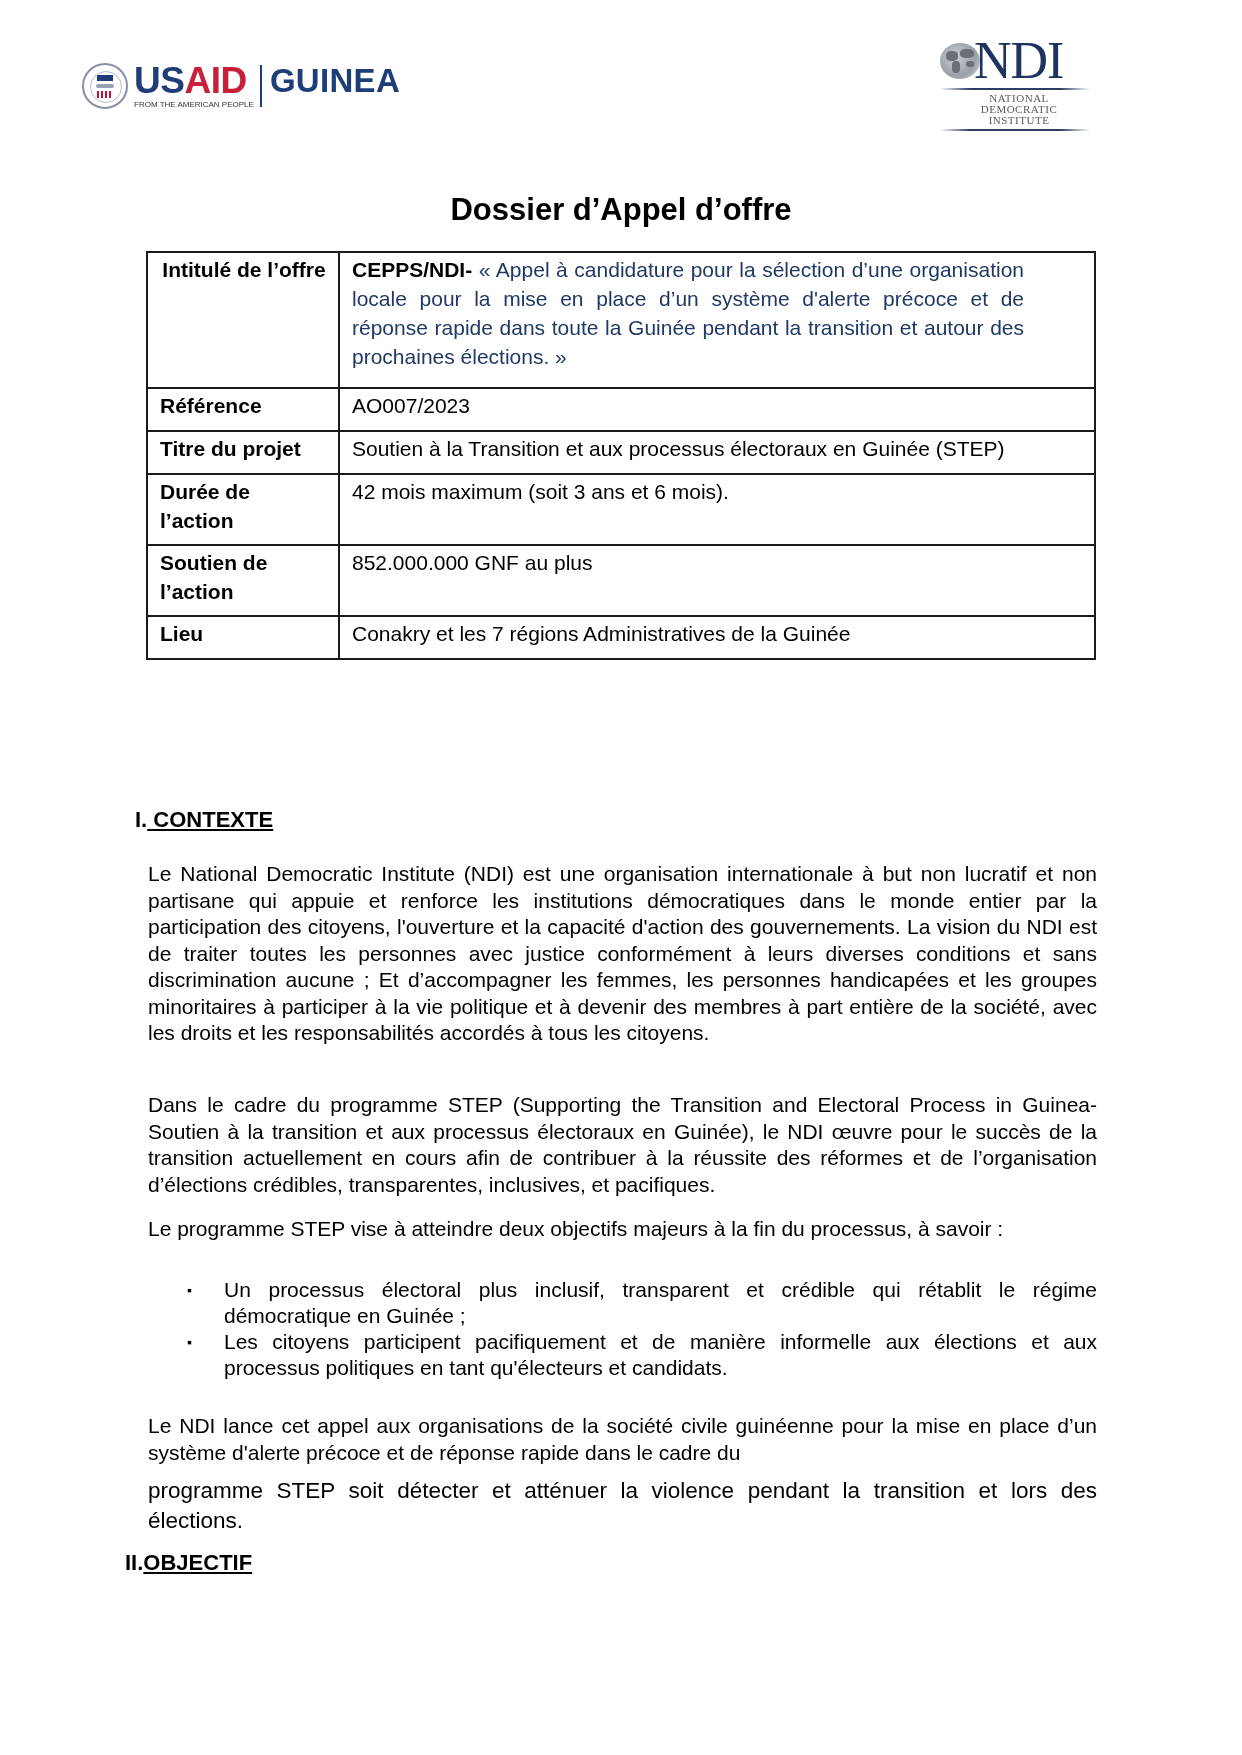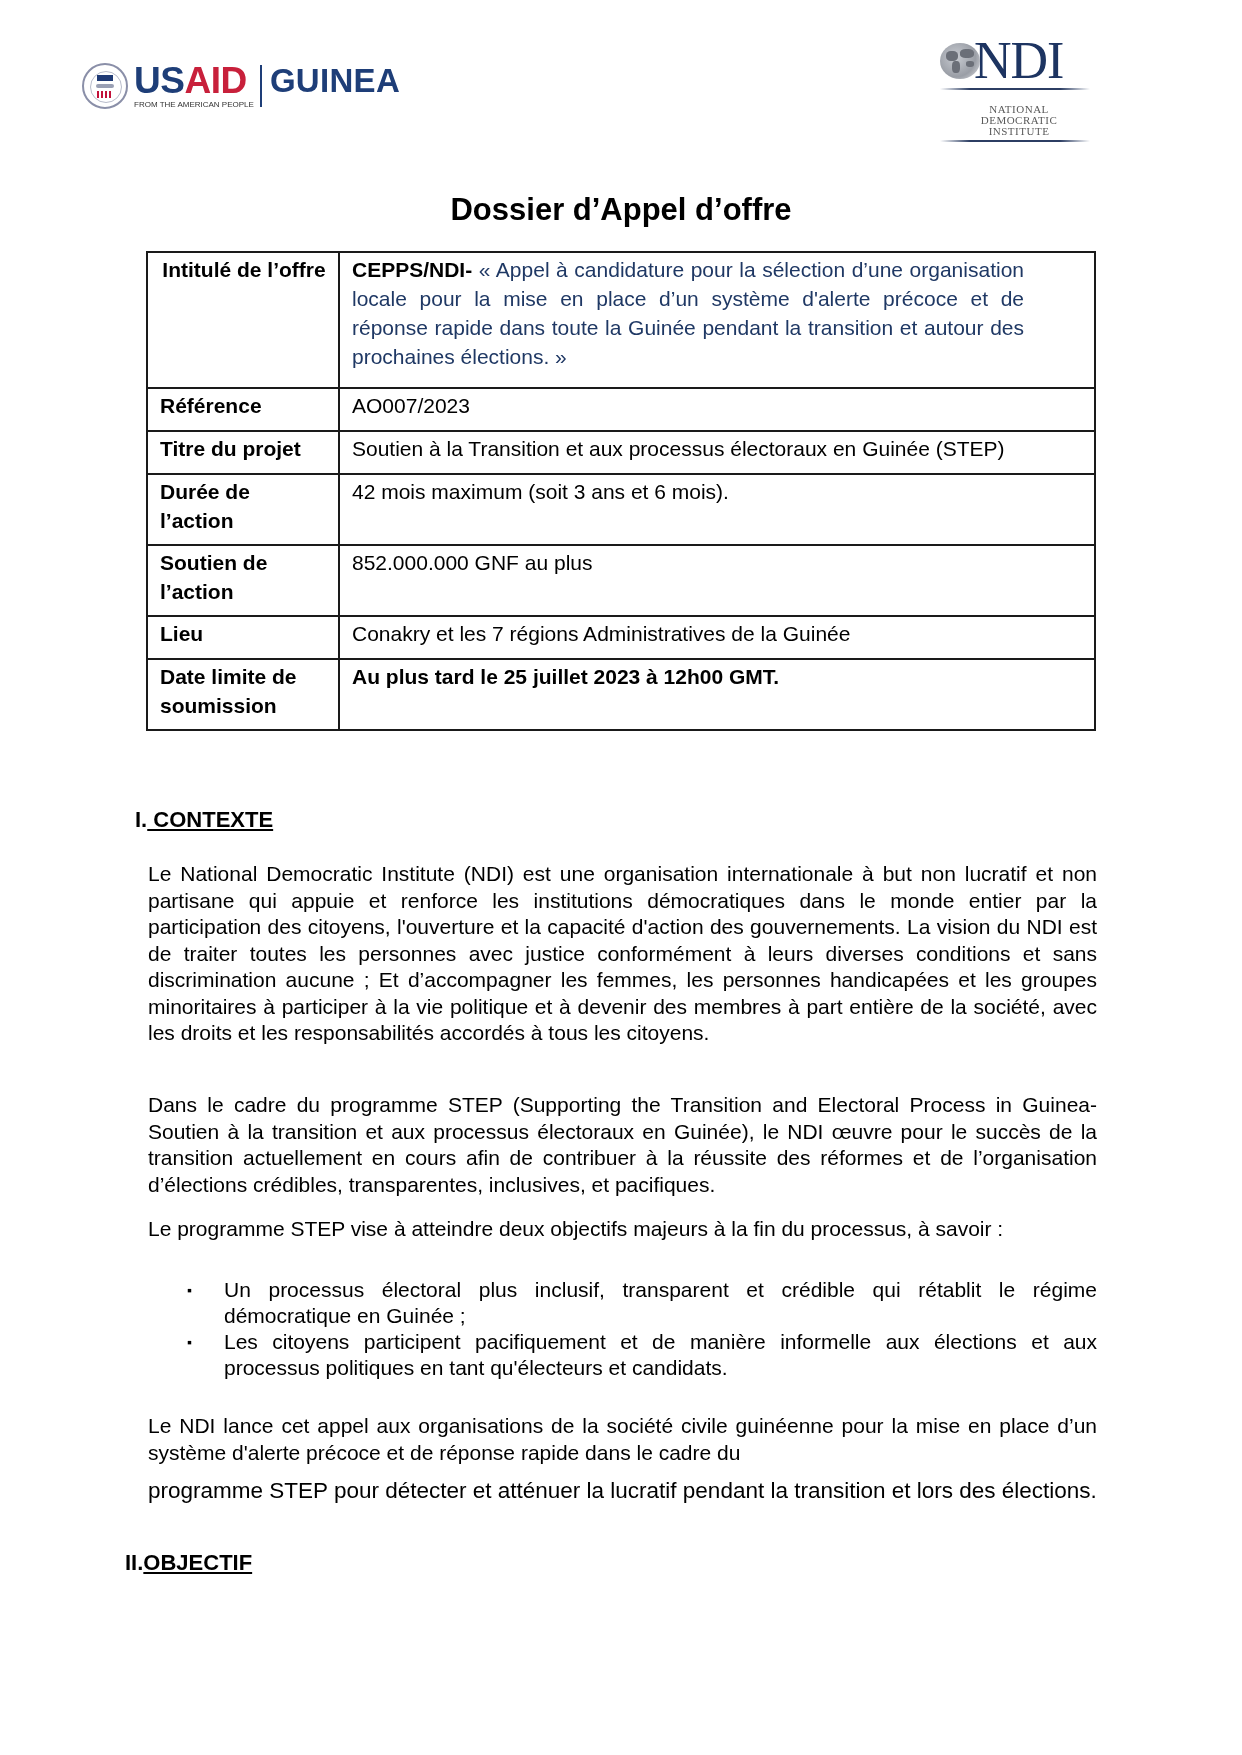--- a/index.html
+++ b/index.html
@@ -24,21 +24,21 @@
     .usaid-divider { width: 2px; height: 42px; background: #1e3e78; margin: 0 8px 0 6px; }
     .guinea-word { font-weight: bold; font-size: 33px; color: #1e3e78; letter-spacing: 0.3px; margin-top: -10px; }
 
     .ndi-logo { position: absolute; left: 940px; top: 38px; width: 150px; }
     .ndi-top { display: flex; align-items: center; }
     .ndi-globe { width: 40px; height: 36px; border-radius: 50%; position: relative; overflow: hidden;
                  background: radial-gradient(circle at 40% 40%, #c9ccd2 0%, #9a9ea6 60%, #e5e6ea 100%); }
     .ndi-globe .land { position: absolute; background: #6b6f78; border-radius: 40%; }
     .ndi-letters { font-family: "Liberation Serif", serif; font-size: 52px; line-height: 46px; color: #1d3461; margin-left: -6px; letter-spacing: -1px; }
     .ndi-rule { height: 2px; background: linear-gradient(90deg, #fff, #2c3e63 20%, #2c3e63 80%, #fff); margin-top: 4px; }
-    .ndi-sub { font-family: "Liberation Serif", serif; font-size: 11px; line-height: 11px; color: #5a5a5a; text-align: center; letter-spacing: 0.5px; padding: 14px 0 2px 8px; }
+    .ndi-sub { font-family: "Liberation Serif", serif; font-size: 11px; line-height: 11px; color: #5a5a5a; text-align: center; letter-spacing: 0.5px; padding: 3px 0 2px 8px; }
     .ndi-rule2 { height: 2px; background: linear-gradient(90deg, #fff, #2c3e63 20%, #2c3e63 80%, #fff); margin-top: 1px; }
 
     
     .doc-title { position: absolute; left: 0; width: 1242px; top: 192px; text-align: center; font-weight: bold; font-size: 31px; }
 
     
     table.info { position: absolute; left: 146px; top: 251px; width: 950px; border-collapse: collapse; font-size: 21px; }
     table.info td { border: 2px solid #1a1a1a; vertical-align: top; padding: 2px 10px 1px 12px; line-height: 29px; }
     table.info td.lbl { width: 168px; font-weight: bold; }
     table.info td.lbl.center { text-align: center; }
@@ -119,38 +119,34 @@
     <td>42 mois maximum (soit 3 ans et 6 mois).</td>
   </tr>
   <tr class="row-tall">
     <td class="lbl">Soutien de l’action</td>
     <td>852.000.000 GNF au plus</td>
   </tr>
   <tr class="row-short">
     <td class="lbl">Lieu</td>
     <td>Conakry et les 7 régions Administratives de la Guinée</td>
   </tr>
-  <tr class="row-tall">
-    <td class="lbl">Date limite de soumission</td>
-    <td class="bold">Au plus tard le 25 juillet 2023 à 12h00 GMT.</td>
-  </tr>
 </tbody>
   </table>
 
 <div class="heading" style="left:135px; top:807px;">
   <span>I.</span><span class="u"> CONTEXTE</span>
 </div>
 
 <div class="para" style="top:861px;">Le National Democratic Institute (NDI) est une organisation internationale à but non lucratif et non partisane qui appuie et renforce les institutions démocratiques dans le monde entier par la participation des citoyens, l'ouverture et la capacité d'action des gouvernements. La vision du NDI est de traiter toutes les personnes avec justice conformément à leurs diverses conditions et sans discrimination aucune ; Et d’accompagner les femmes, les personnes handicapées et les groupes minoritaires à participer à la vie politique et à devenir des membres à part entière de la société, avec les droits et les responsabilités accordés à tous les citoyens.</div>
 <div class="para" style="top:1092px;">Dans le cadre du programme STEP (Supporting the Transition and Electoral Process in Guinea-Soutien à la transition et aux processus électoraux en Guinée), le NDI œuvre pour le succès de la transition actuellement en cours afin de contribuer à la réussite des réformes et de l’organisation d’élections crédibles, transparentes, inclusives, et pacifiques.</div>
 <div class="para" style="top:1216px;">Le programme STEP vise à atteindre deux objectifs majeurs à la fin du processus, à savoir :</div>
 
 <ul class="bullets" style="top:1277px;">
   <li><span class="mark">▪</span><span>Un processus électoral plus inclusif, transparent et crédible qui rétablit le régime démocratique en Guinée ;</span></li>
   <li><span class="mark">▪</span><span>Les citoyens participent pacifiquement et de manière informelle aux élections et aux processus politiques en tant qu'électeurs et candidats.</span></li>
 </ul>
 
 <div class="para" style="top:1413px;">Le NDI lance cet appel aux organisations de la société civile guinéenne pour la mise en place d’un système d'alerte précoce et de réponse rapide dans le cadre du</div>
-<div class="para big" style="top:1476px;">programme STEP pour détecter et atténuer la lucratif pendant la transition et lors des élections.</div>
+<div class="para big" style="top:1476px;">programme STEP soit détecter et atténuer la violence pendant la transition et lors des élections.</div>
 
 <div class="heading" style="left:125px; top:1550px;">
   <span>II.</span><span class="u">OBJECTIF</span>
 </div>
 
 </body></html>

